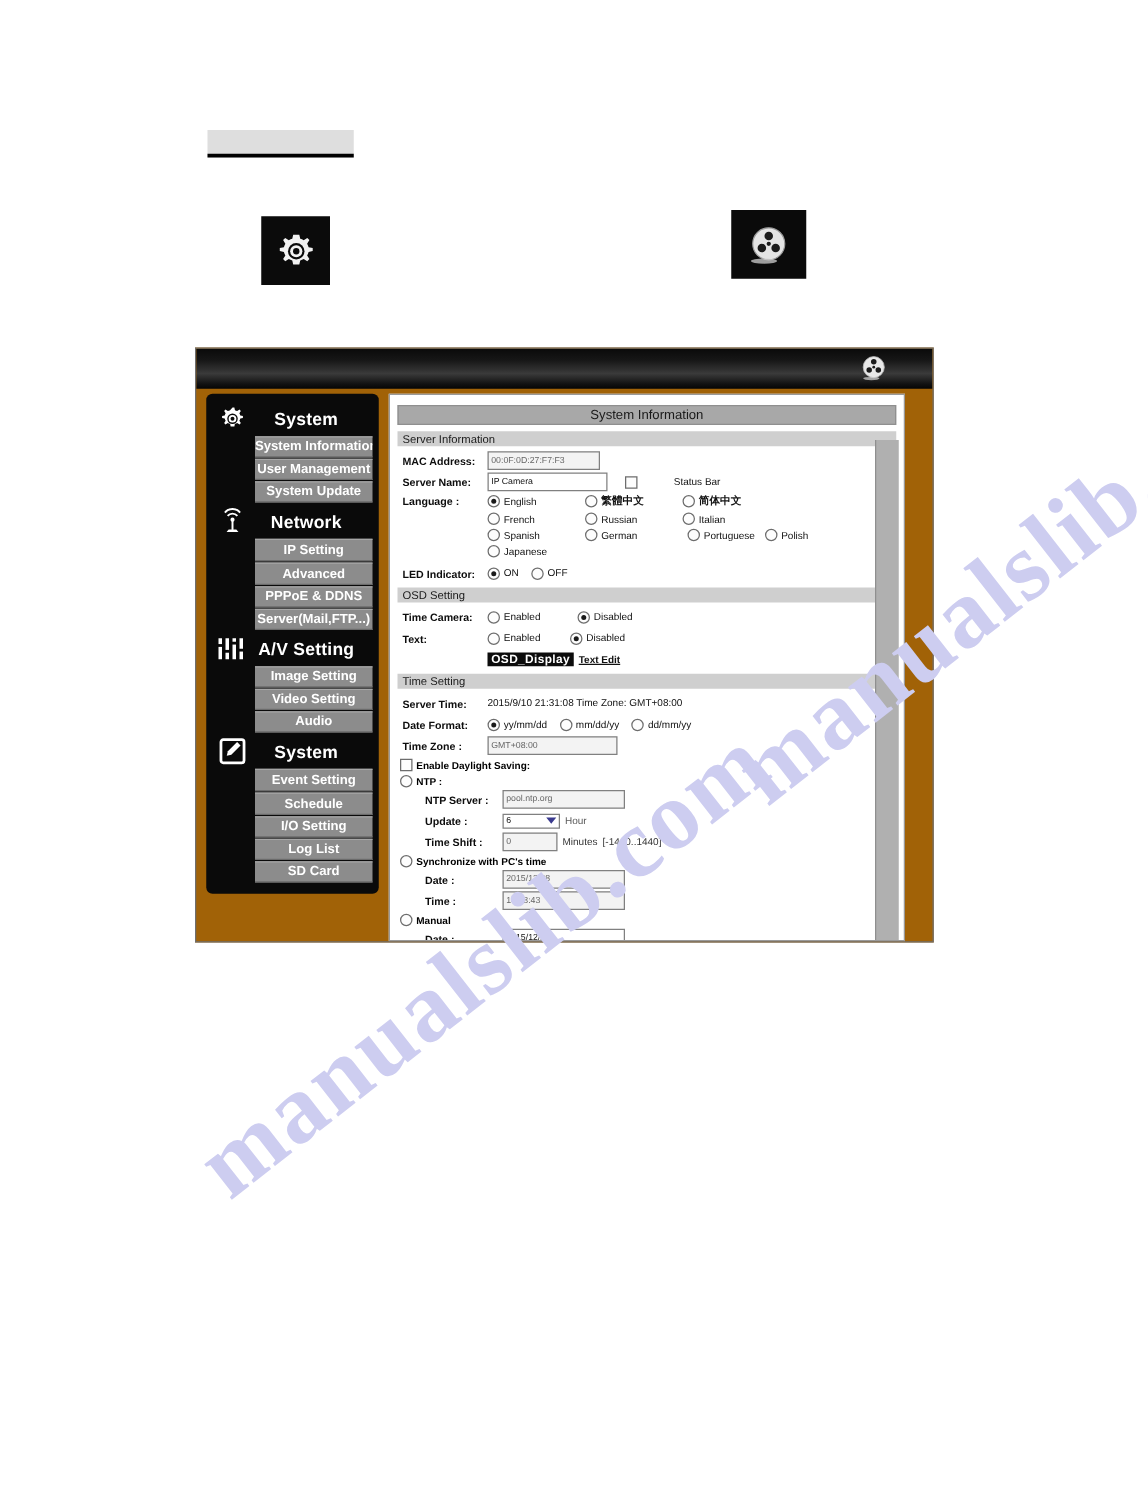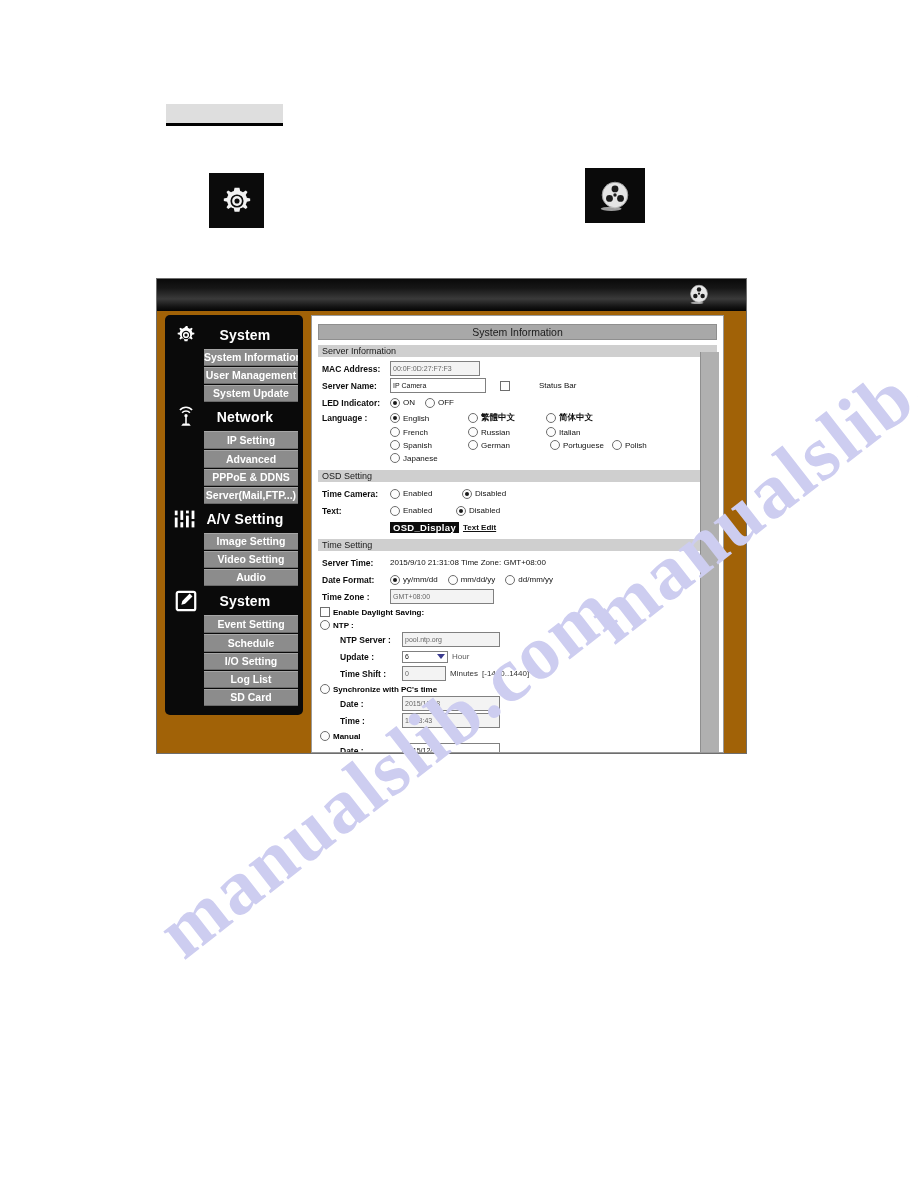--- a/index.html
+++ b/index.html
@@ -496,82 +496,82 @@
 
       <div class="frow">
         <div class="flabel">Server Name:</div>
         <div class="tinput w-name">IP Camera</div>
         <span class="opt" style="margin-left:14px;gap:26px;">
           <span class="checkbox"></span>
           <span>Status Bar</span>
         </span>
       </div>
 
+      <div class="frow" style="align-items:flex-start;">
+        <div class="flabel" style="padding-top:1px;">Language :</div>
+        <div class="lang-grid">
+          <div class="lang-cell">
+            <span class="radio on"></span>
+            <span>English</span>
+          </div>
+          <div class="lang-cell">
+            <span class="radio"></span>
+            <span class="opt-cjk">繁體中文</span>
+          </div>
+          <div class="lang-cell">
+            <span class="radio"></span>
+            <span class="opt-cjk">简体中文</span>
+          </div>
+          <div class="lang-cell">
+            <span class="radio"></span>
+            <span>French</span>
+          </div>
+          <div class="lang-cell">
+            <span class="radio"></span>
+            <span>Russian</span>
+          </div>
+          <div class="lang-cell">
+            <span class="radio"></span>
+            <span>Italian</span>
+          </div>
+          <div class="lang-cell">
+            <span class="radio"></span>
+            <span>Spanish</span>
+          </div>
+          <div class="lang-cell">
+            <span class="radio"></span>
+            <span>German</span>
+          </div>
+          <div class="lang-cell auto" style="margin-left:4px;">
+            <span class="radio"></span>
+            <span>Portuguese</span>
+          </div>
+          <div class="lang-cell auto">
+            <span class="radio"></span>
+            <span>Polish</span>
+          </div>
+          <div class="lang-cell auto">
+            <span class="radio"></span>
+            <span>Japanese</span>
+          </div>
+        </div>
+      </div>
+
       <div class="frow">
         <div class="flabel">LED Indicator:</div>
         <span class="opt">
           <span class="radio on"></span>
           <span>ON</span>
         </span>
         <span class="opt">
           <span class="radio"></span>
           <span>OFF</span>
         </span>
       </div>
 
-      <div class="frow" style="align-items:flex-start;">
-        <div class="flabel" style="padding-top:1px;">Language :</div>
-        <div class="lang-grid">
-          <div class="lang-cell">
-            <span class="radio on"></span>
-            <span>English</span>
-          </div>
-          <div class="lang-cell">
-            <span class="radio"></span>
-            <span class="opt-cjk">繁體中文</span>
-          </div>
-          <div class="lang-cell">
-            <span class="radio"></span>
-            <span class="opt-cjk">简体中文</span>
-          </div>
-          <div class="lang-cell">
-            <span class="radio"></span>
-            <span>French</span>
-          </div>
-          <div class="lang-cell">
-            <span class="radio"></span>
-            <span>Russian</span>
-          </div>
-          <div class="lang-cell">
-            <span class="radio"></span>
-            <span>Italian</span>
-          </div>
-          <div class="lang-cell">
-            <span class="radio"></span>
-            <span>Spanish</span>
-          </div>
-          <div class="lang-cell">
-            <span class="radio"></span>
-            <span>German</span>
-          </div>
-          <div class="lang-cell auto" style="margin-left:4px;">
-            <span class="radio"></span>
-            <span>Portuguese</span>
-          </div>
-          <div class="lang-cell auto">
-            <span class="radio"></span>
-            <span>Polish</span>
-          </div>
-          <div class="lang-cell auto">
-            <span class="radio"></span>
-            <span>Japanese</span>
-          </div>
-        </div>
-      </div>
-
       <div class="section-bar">OSD Setting</div>
 
       <div class="frow">
         <div class="flabel">Time Camera:</div>
         <span class="opt" style="width:62px;">
           <span class="radio"></span>
           <span>Enabled</span>
         </span>
         <span class="opt">
           <span class="radio on"></span>

